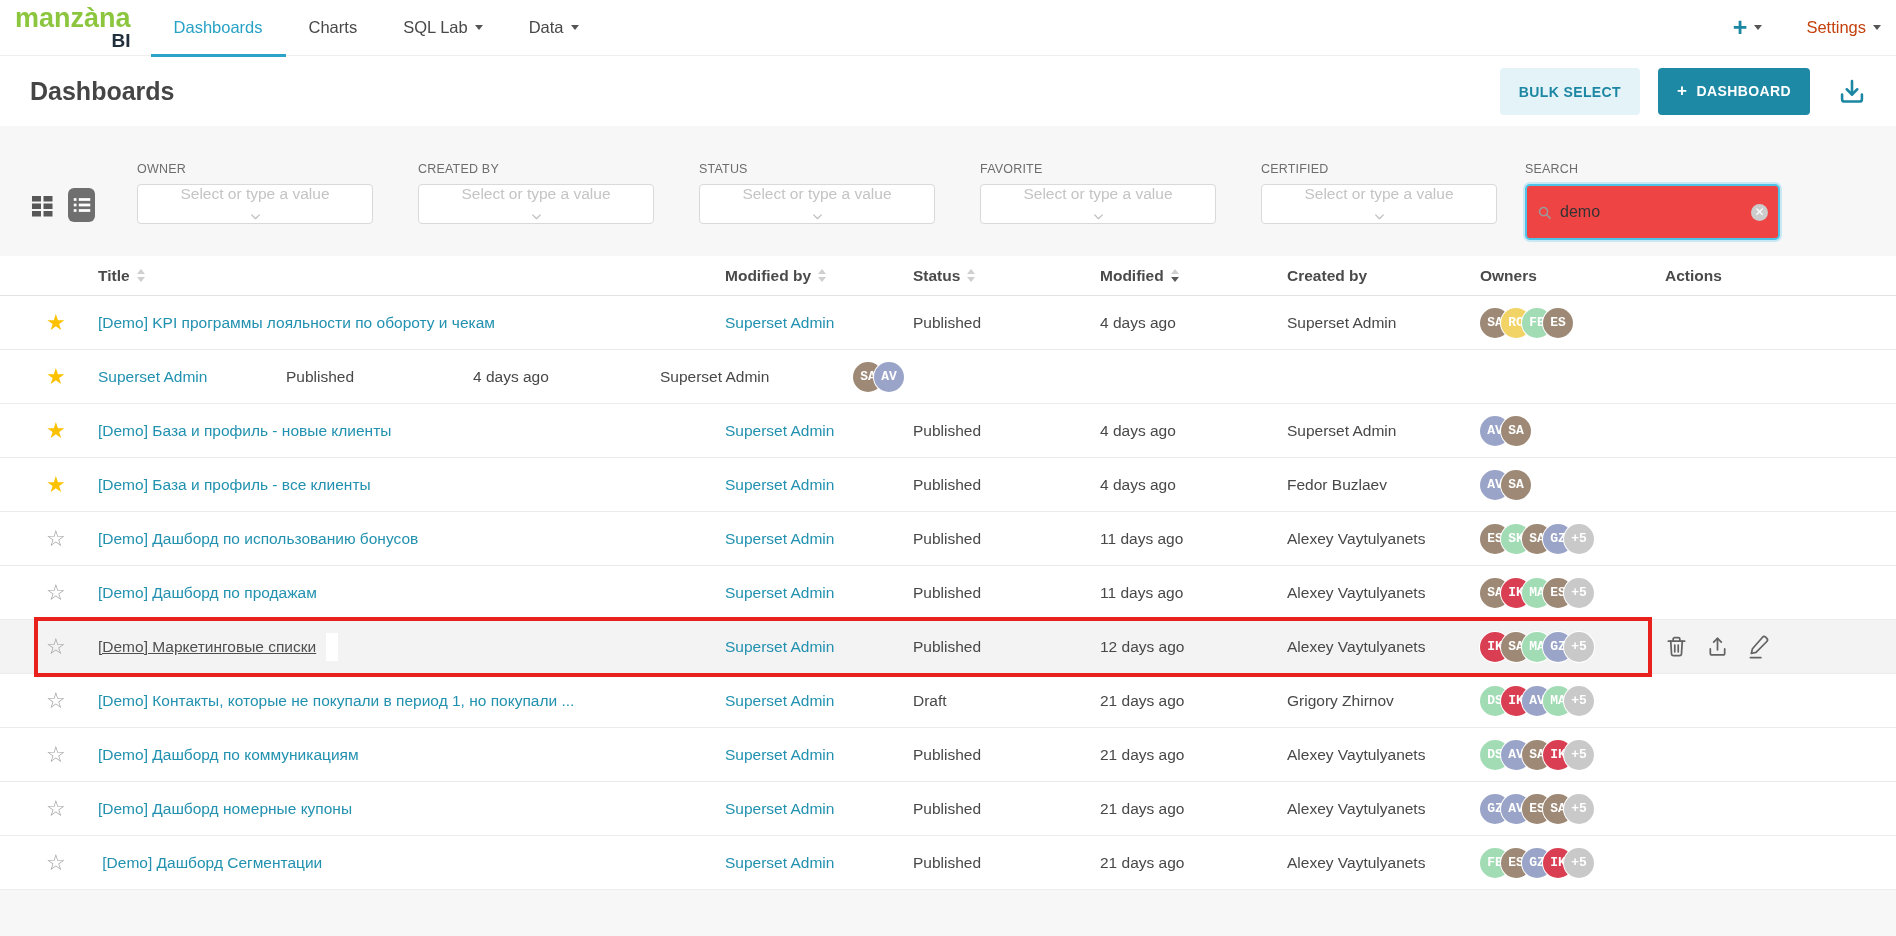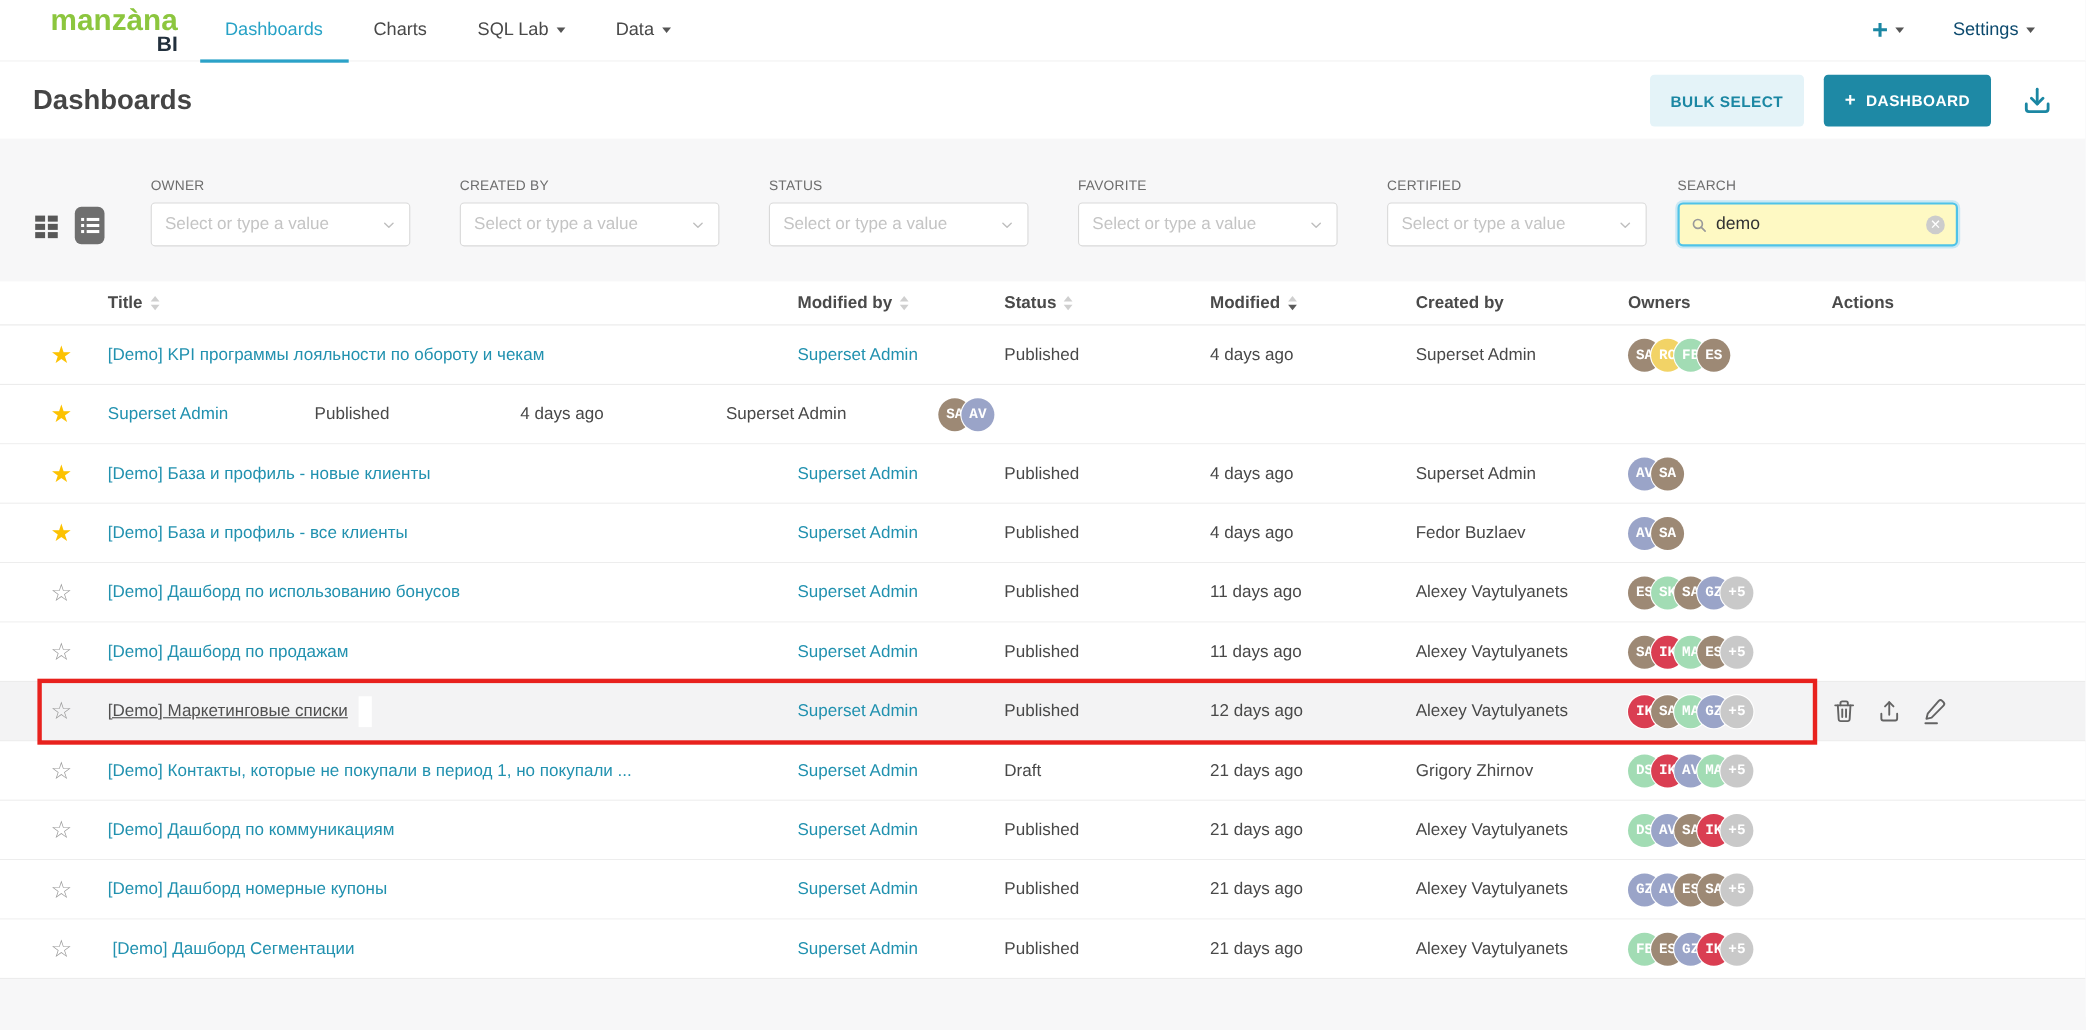--- a/index.html
+++ b/index.html
@@ -1,56 +1,56 @@
 <!DOCTYPE html>
 <html><head>
 <meta charset="utf-8">
 <style>
   * { margin:0; padding:0; box-sizing:border-box; }
   body { font-family:"Liberation Sans","DejaVu Sans",sans-serif; background:#f7f7f8; }
   .page { width:1896px; height:936px; background:#f7f7f8; overflow:hidden; position:relative; }
 
   
-  .navbar { height:56px; background:#fff; border-bottom:1px solid #efefef; display:flex; align-items:center; padding:0 46px; }
+  .navbar { height:56px; background:#fff; border-bottom:1px solid #efefef; display:flex; align-items:center; padding:0 15px; }
   .logo { line-height:1; cursor:pointer; }
   .logo-brand { font-size:27px; font-weight:bold; color:#8cc63e; }
   .logo-sub { font-size:19px; font-weight:bold; color:#22303d; text-align:right; margin-top:-1px; }
   .nav-items { display:flex; height:56px; margin-left:20px; }
   .nav-item { position:relative; display:flex; align-items:center; padding:0 23px; font-size:16.5px; color:#484848; cursor:pointer; }
   .nav-item.active { color:#27a2c6; }
   .nav-item.active::after { content:""; position:absolute; left:0; right:0; bottom:-1px; height:3px; background:#2ba2c8; }
   .caret { width:0; height:0; border-left:4.5px solid transparent; border-right:4.5px solid transparent; border-top:5px solid #555; margin-left:7px; display:inline-block; }
   .nav-right { margin-left:auto; display:flex; align-items:center; gap:44px; }
   .nav-plus { display:flex; align-items:center; cursor:pointer; }
   .nav-plus .plus { color:#1b87a3; font-size:25px; font-weight:bold; line-height:1; }
-  .nav-settings { display:flex; align-items:center; font-size:16.5px; color:#0c4a6e; cursor:pointer; }
+  .nav-settings { display:flex; align-items:center; font-size:16.5px; color:#c2410c; cursor:pointer; }
 
   
   .page-header { height:70px; background:#fff; display:flex; align-items:center; padding:0 30px; }
   .page-title { font-size:25px; font-weight:bold; color:#454545; }
   .header-actions { margin-left:auto; display:flex; align-items:center; gap:18px; }
   .btn { height:47px; border:none; border-radius:4px; font-weight:bold; font-size:14px; letter-spacing:.4px; padding:16px 19px; font-family:inherit; cursor:pointer; }
   .btn-bulk { background:#e4f3f8; color:#1b87a3; }
   .btn-primary { background:#1e89a5; color:#fff; display:flex; align-items:center; gap:9px; }
   .btn-primary .plus { font-size:17px; font-weight:bold; }
   .download-btn { color:#1b87a3; display:flex; margin-left:10px; cursor:pointer; }
 
   
   .filter-band { height:130px; padding:36px 30px 0; display:flex; align-items:flex-start; }
   .view-toggles { display:flex; align-items:center; gap:13px; width:65px; margin-top:26px; flex:none; }
   .toggle-grid { display:flex; cursor:pointer; }
   .toggle-list { width:34px; height:34px; border-radius:6px; background:#6f6f6f; display:flex; align-items:center; justify-content:center; cursor:pointer; }
   .filter-fields { display:flex; gap:45px; margin-left:42px; }
   .filter-field { width:236px; }
   .filter-label { font-size:12.5px; color:#6d6d6d; margin-bottom:8px; letter-spacing:.2px; }
-  .select-box { height:40px; background:#fff; border:1px solid #d9d9d9; border-radius:4px; display:flex; align-items:center; justify-content:space-between; padding:0 12px; cursor:pointer; }
+  .select-box { height:40px; background:#fff; border:1px solid #d9d9d9; border-radius:4px; display:flex; align-items:center; justify-content:space-between; padding:0 12px; cursor:pointer;flex-direction:column; }
   .select-placeholder { color:#c4c4c4; font-size:15.5px; }
   .chev { color:#bfbfbf; display:flex; }
   .search-wrap { width:255px; margin-left:28px; }
-  .search-box { height:40px; background:#fef9c3; border:2px solid #4fc3e8; box-shadow:0 0 0 2px rgba(79,195,232,.28); border-radius:5px; display:flex; align-items:center; padding:0 10px; gap:8px; }
+  .search-box { height:56px; background:#ef4444; border:2px solid #4fc3e8; box-shadow:0 0 0 2px rgba(79,195,232,.28); border-radius:5px; display:flex; align-items:center; padding:0 10px; gap:8px; }
   .search-box input { border:0; outline:0; flex:1; min-width:0; font-size:16px; color:#333; font-family:inherit; background:transparent; }
   .clear-icon { width:17px; height:17px; border-radius:50%; background:#ccc; color:#fff; font-size:12px; line-height:1; display:flex; align-items:center; justify-content:center; cursor:pointer; flex:none; }
   .search-glyph { color:#9a9a9a; display:flex; flex:none; }
 
   
   .table { background:#fff; }
   .thead { display:flex; align-items:center; height:40px; padding-left:36px; border-bottom:1px solid #e3e3e3; font-weight:bold; font-size:15.5px; color:#4a4a4a; background:#fff; }
   .tr { display:flex; align-items:center; height:54px; padding-left:36px; border-bottom:1px solid #ececec; position:relative; background:#fff; }
   .col-star { width:62px; flex:none; }
   .col-title { width:627px; flex:none; }

